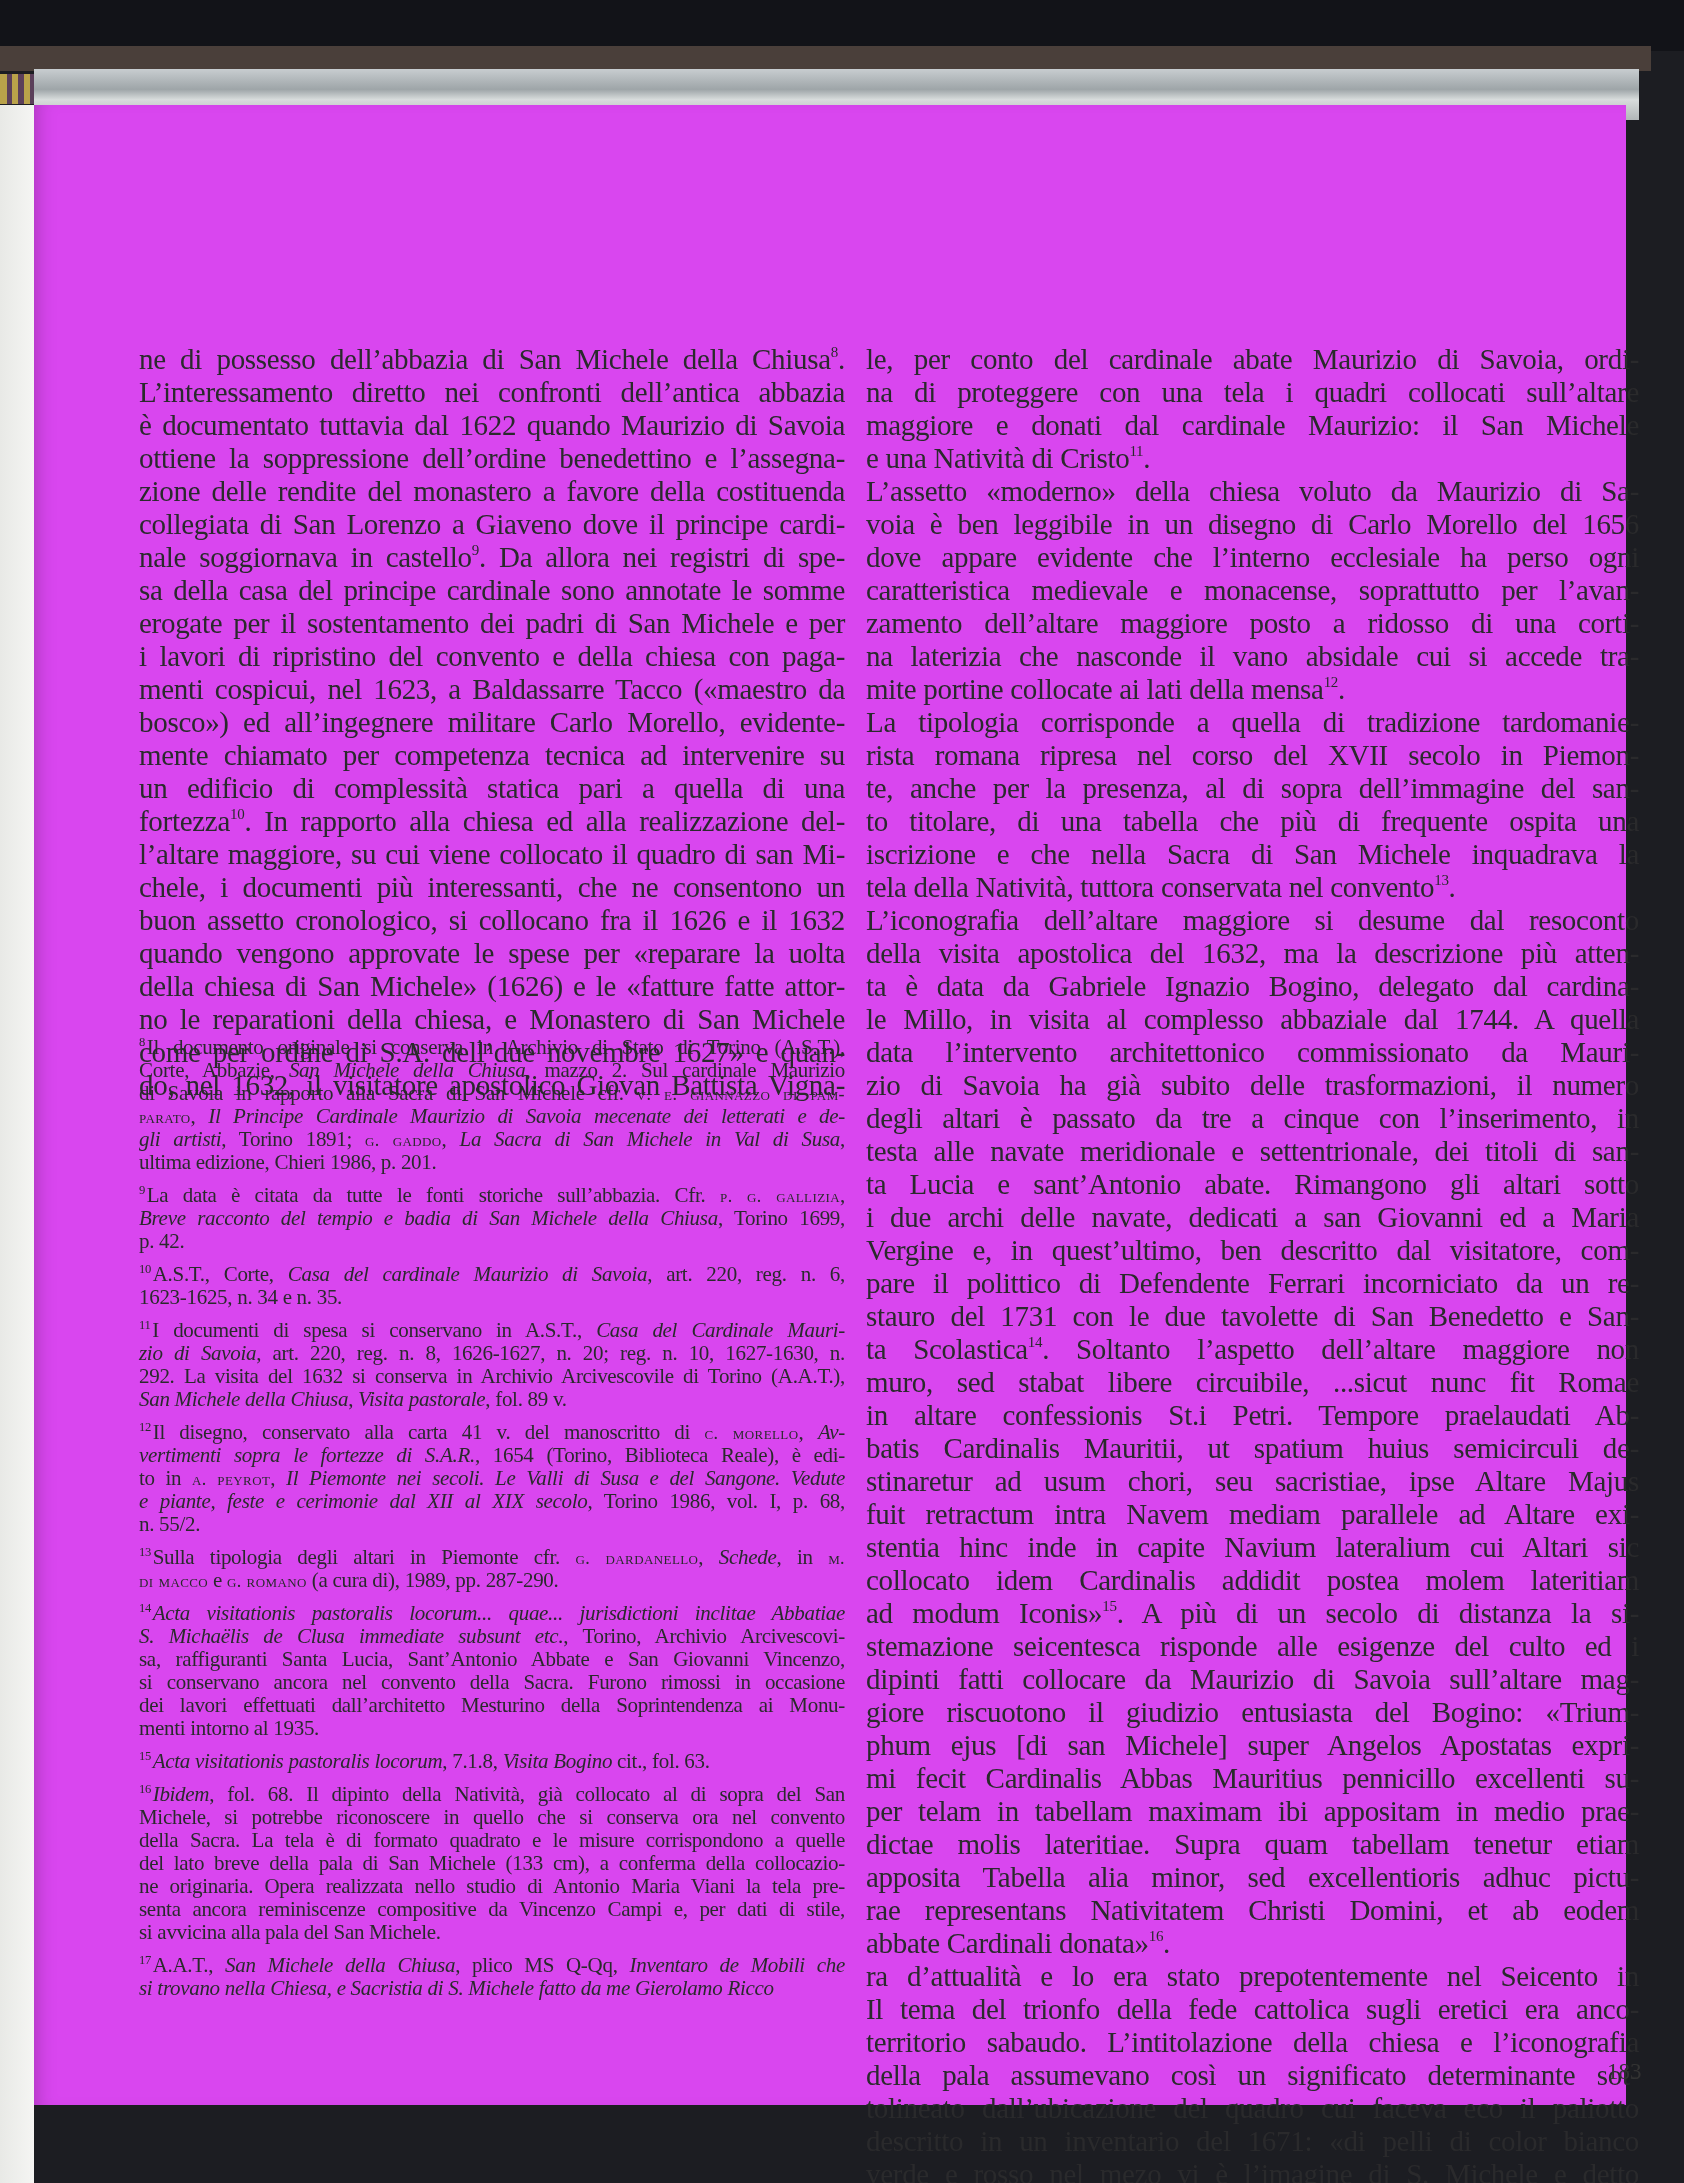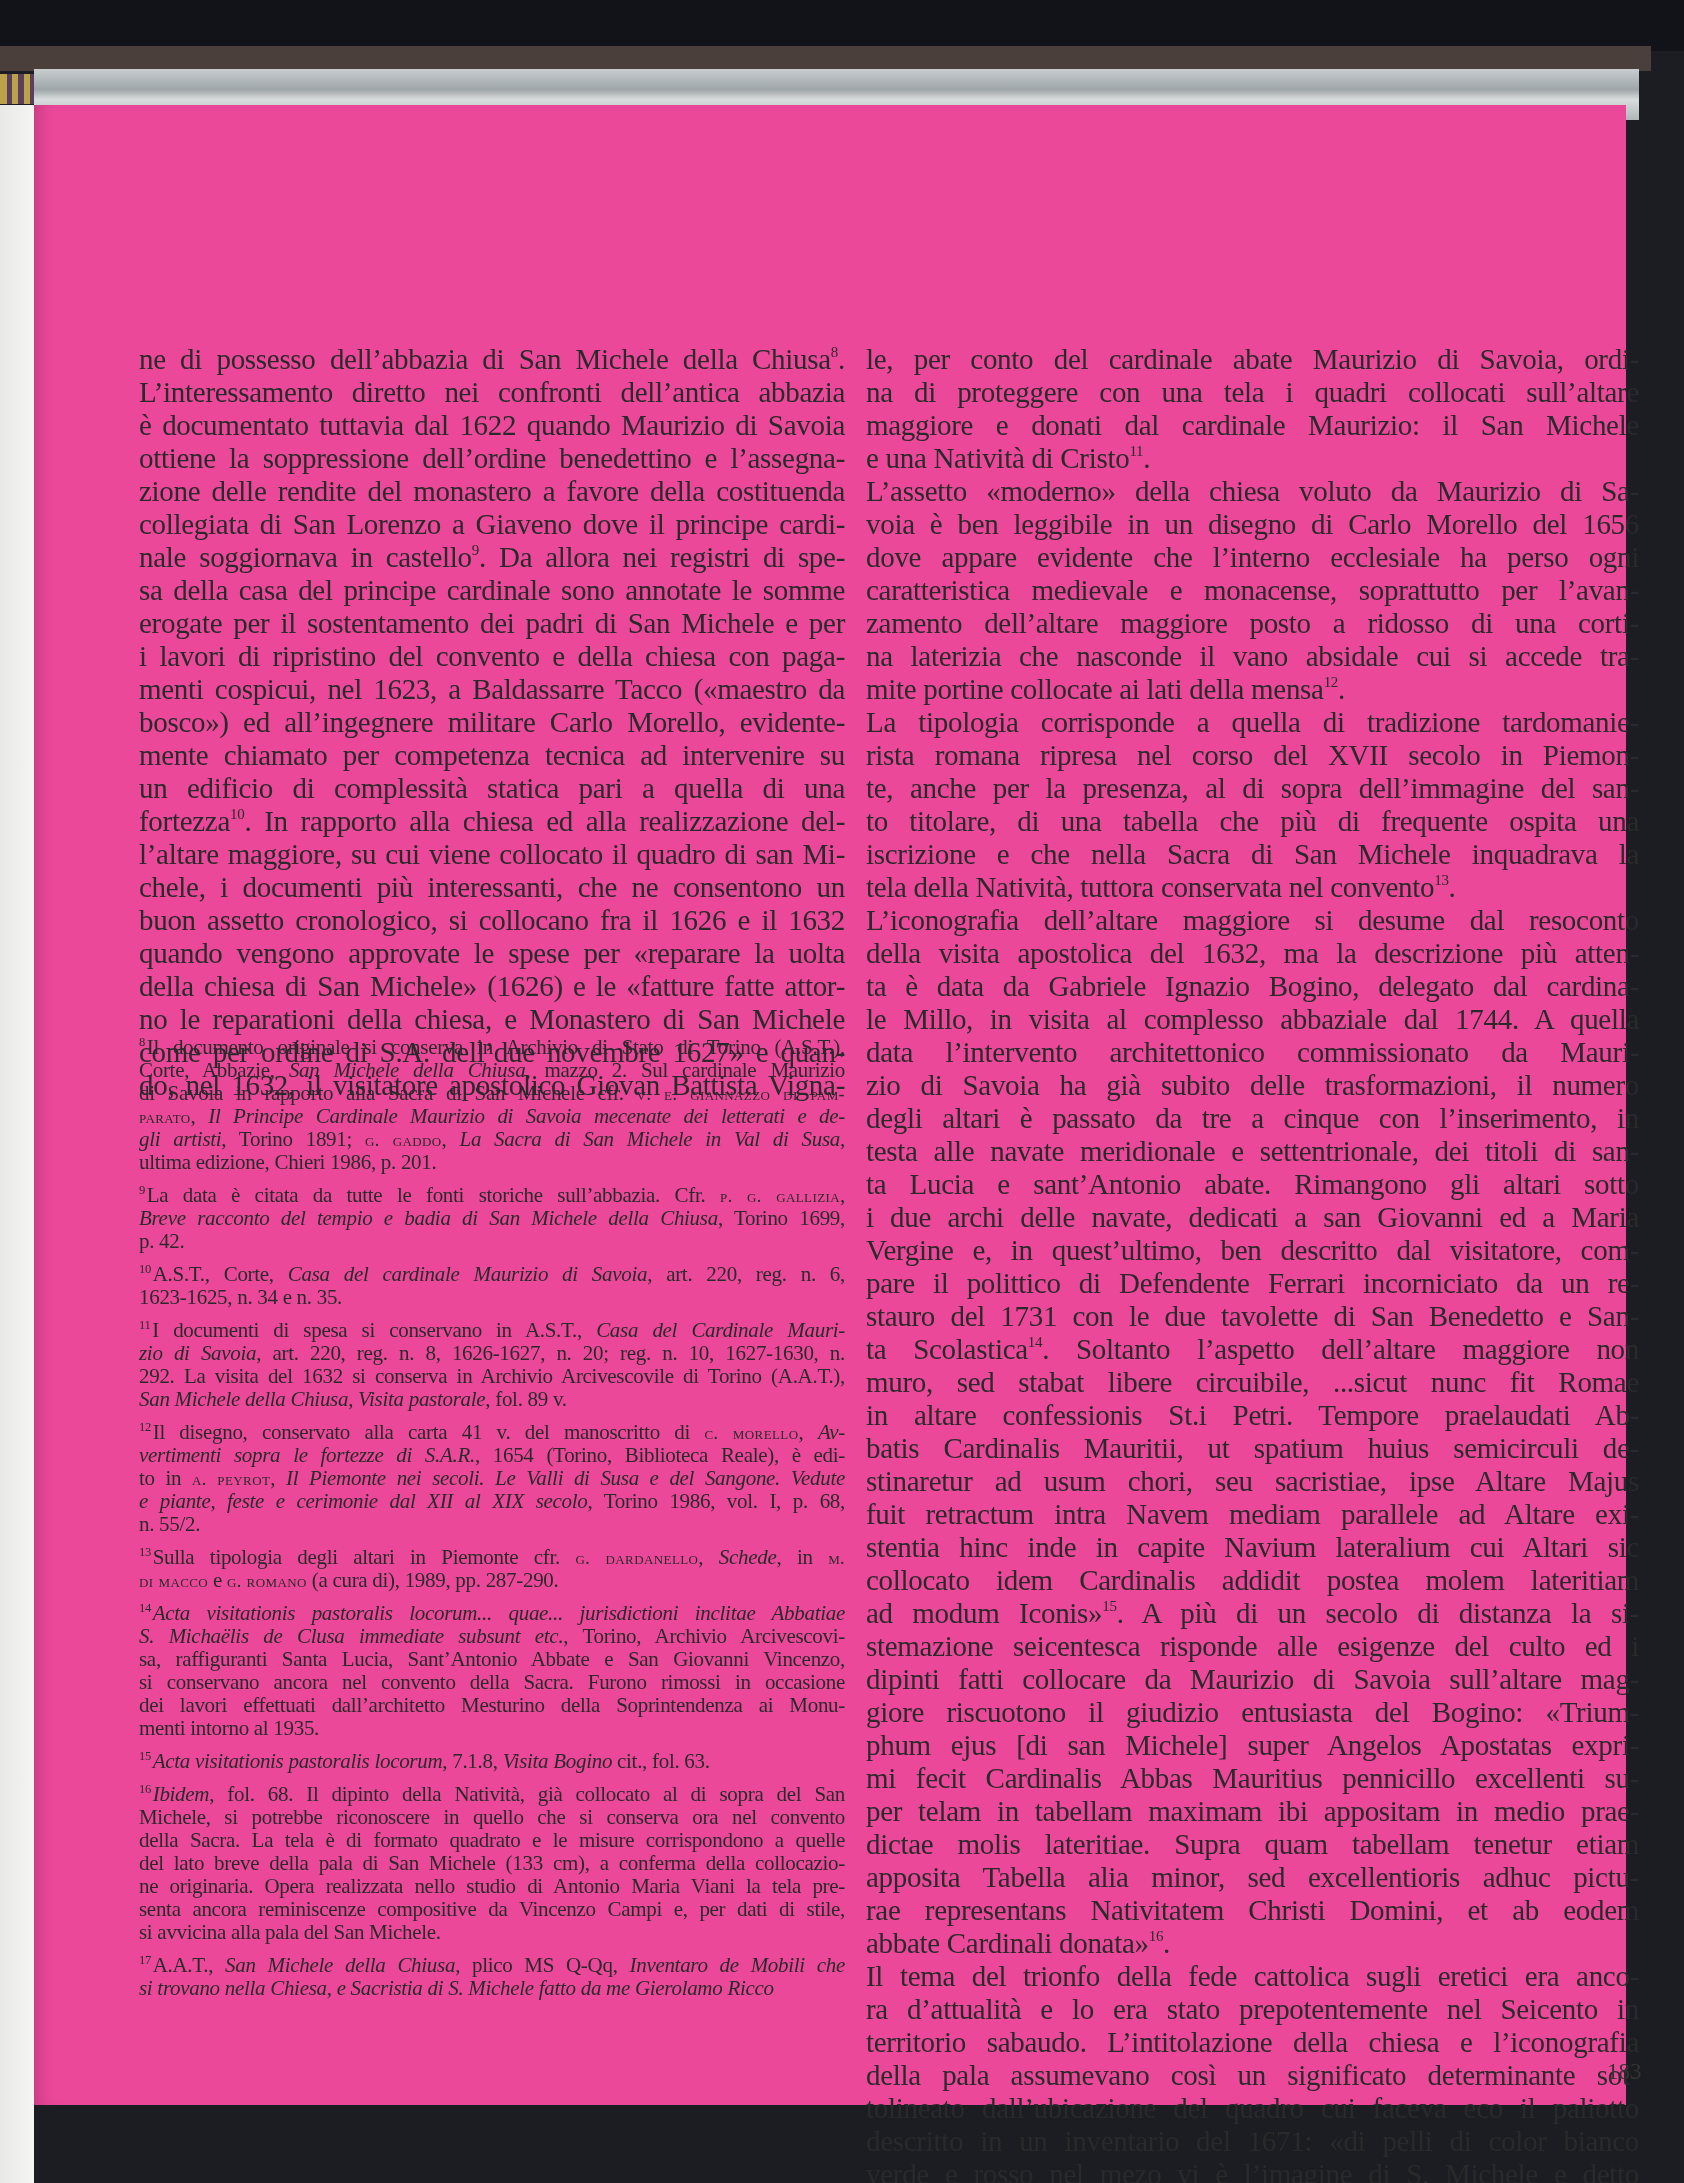--- a/index.html
+++ b/index.html
@@ -24,21 +24,21 @@
   .page-stack {
     position: absolute; left: 34px; top: 69px; width: 1605px; height: 51px;
     background: linear-gradient(#c8cdd0, #9ea5a8 40%, #d8dcdc 60%, #b1b6b8);
   }
   .left-page-sliver {
     position: absolute; left: 0; top: 105px; width: 34px; height: 2078px;
     background: linear-gradient(90deg, #e8e9e6, #f5f5f3);
   }
   .page {
     position: absolute; left: 34px; top: 105px; width: 1592px; height: 2000px;
-    background: #ec4899;
+    background: #d946ef;
     box-shadow: inset 15px 0 20px -13.5px rgba(0,0,0,0.25);
   }
   .col {
     position: absolute; top: 238px;
   }
   .col-left { left: 105px; width: 706px; }
   .col-right { left: 832px; width: 773px; }
 
   .body-line {
     font-size: 29px; line-height: 33px; height: 33px;
@@ -143,22 +143,22 @@
       <div class="body-line">stemazione seicentesca risponde alle esigenze del culto ed i</div>
       <div class="body-line">dipinti fatti collocare da Maurizio di Savoia sull’altare mag-</div>
       <div class="body-line">giore riscuotono il giudizio entusiasta del Bogino: «Trium-</div>
       <div class="body-line">phum ejus [di san Michele] super Angelos Apostatas expri-</div>
       <div class="body-line">mi fecit Cardinalis Abbas Mauritius pennicillo excellenti su-</div>
       <div class="body-line">per telam in tabellam maximam ibi appositam in medio prae-</div>
       <div class="body-line">dictae molis lateritiae. Supra quam tabellam tenetur etiam</div>
       <div class="body-line">apposita Tabella alia minor, sed excellentioris adhuc pictu-</div>
       <div class="body-line">rae representans Nativitatem Christi Domini, et ab eodem</div>
       <div class="body-line last">abbate Cardinali donata»<span class="sup">16</span>.</div>
+      <div class="body-line">ra d’attualità e lo era stato prepotentemente nel Seicento in</div>
       <div class="body-line">Il tema del trionfo della fede cattolica sugli eretici era anco-</div>
-      <div class="body-line">ra d’attualità e lo era stato prepotentemente nel Seicento in</div>
       <div class="body-line">territorio sabaudo. L’intitolazione della chiesa e l’iconografia</div>
       <div class="body-line">della pala assumevano così un significato determinante sot-</div>
       <div class="body-line">tolineato dall’ubicazione del quadro cui faceva eco il paliotto</div>
       <div class="body-line">descritto in un inventario del 1671: «di pelli di color bianco</div>
       <div class="body-line">verde e rosso nel mezo vi è l’imagine di S. Michele e detto</div>
     </div>
   <div class="notes" id="notes">
       <div class="note">
         <div class="note-line"><span class="note-num">8</span>Il documento originale si conserva in Archivio di Stato di Torino (A.S.T.),</div>
         <div class="note-line">Corte, Abbazie, <span class="it">San Michele della Chiusa</span>, mazzo 2. Sul cardinale Maurizio</div>

